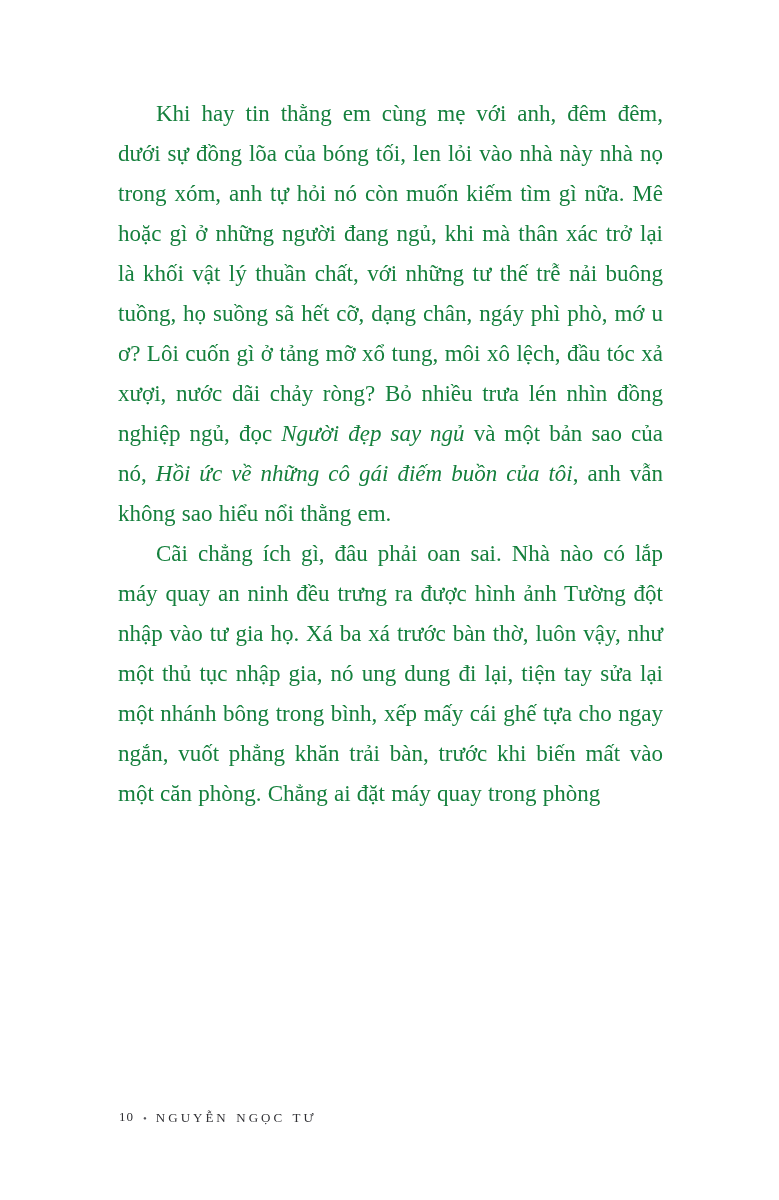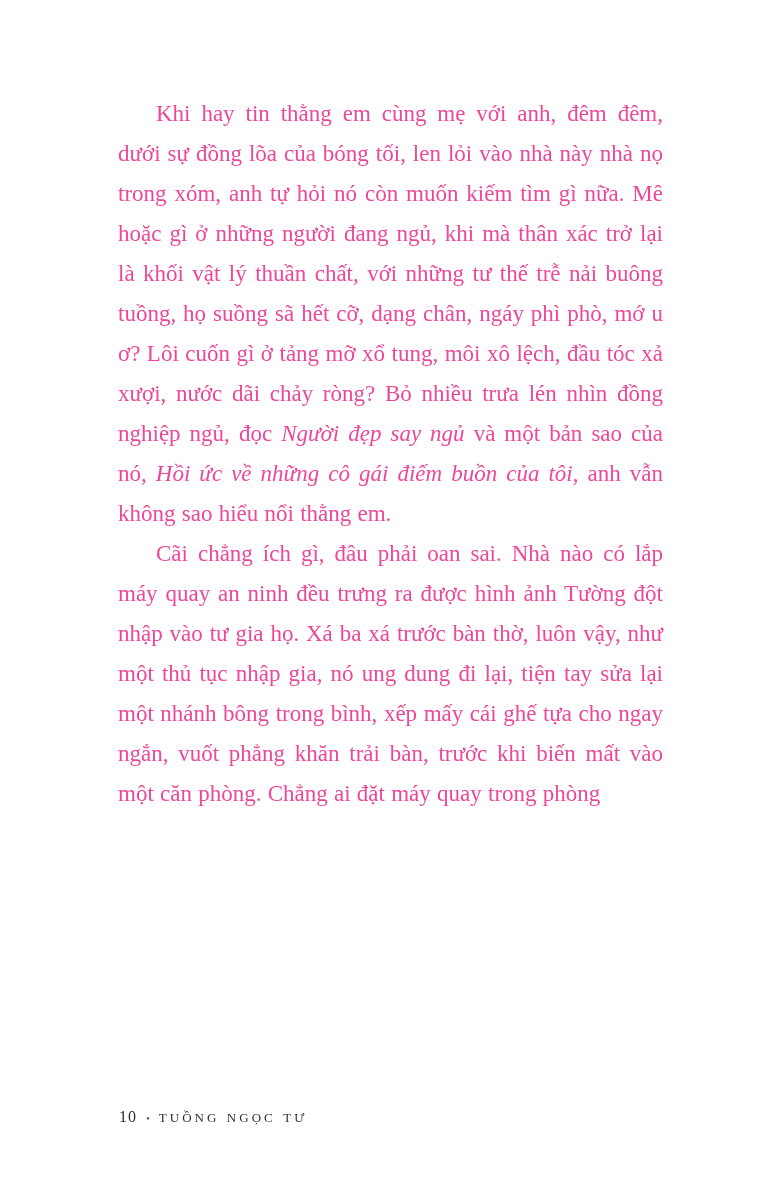--- a/index.html
+++ b/index.html
@@ -15,21 +15,21 @@
     width: 779px;
     height: 1200px;
     background: #ffffff;
     overflow: hidden;
   }
   .text-block {
     position: absolute;
     left: 118px;
     top: 94px;
     width: 545px;
-    color: #ec4899;
+    color: #15803d;
   }
   .para {
     margin: 0;
     font-size: 23px;
     line-height: 40px;
     text-align: justify;
     text-indent: 38px;
     word-spacing: 0.5px;
   }
   .para em {
@@ -37,21 +37,21 @@
   }
   .footer {
     position: absolute;
     left: 119px;
     top: 1106px;
     display: flex;
     align-items: center;
     color: #303034;
   }
   .pagenum {
-    font-size: 16px;
+    font-size: 13px;
     letter-spacing: 1px;
   }
   .sep {
     font-size: 11px;
     margin: 0 9px 0 9px;
     color: #55555a;
     position: relative;
     top: 1px;
   }
   .author {
@@ -70,16 +70,16 @@
     <p class="para"><span>Khi hay tin thằng em cùng mẹ với anh, đêm đêm, dưới sự đồng lõa của bóng tối, len lỏi vào nhà này nhà nọ trong xóm, anh tự hỏi nó còn muốn kiếm tìm gì nữa. Mê hoặc gì ở những người đang ngủ, khi mà thân xác trở lại là khối vật lý thuần chất, với những tư thế trễ nải buông tuồng, họ suồng sã hết cỡ, dạng chân, ngáy phì phò, mớ u ơ? Lôi cuốn gì ở tảng mỡ xổ tung, môi xô lệch, đầu tóc xả xượi, nước dãi chảy ròng? Bỏ nhiều trưa lén nhìn đồng nghiệp ngủ, đọc </span><em>Người đẹp say ngủ</em><span> và một bản sao của nó, </span><em>Hồi ức về những cô gái điếm buồn của tôi</em><span>, anh vẫn không sao hiểu nổi thằng em.</span></p>
 
 
     <p class="para"><span>Cãi chẳng ích gì, đâu phải oan sai. Nhà nào có lắp máy quay an ninh đều trưng ra được hình ảnh Tường đột nhập vào tư gia họ. Xá ba xá trước bàn thờ, luôn vậy, như một thủ tục nhập gia, nó ung dung đi lại, tiện tay sửa lại một nhánh bông trong bình, xếp mấy cái ghế tựa cho ngay ngắn, vuốt phẳng khăn trải bàn, trước khi biến mất vào một căn phòng. Chẳng ai đặt máy quay trong phòng</span></p>
 
   </div>
 
   <div class="footer">
     <span class="pagenum">10</span>
     <span class="sep">•</span>
-    <span class="author">tuồng ngọc tư</span>
+    <span class="author">nguyễn ngọc tư</span>
   </div>
 
 </div>
 
 </body></html>

